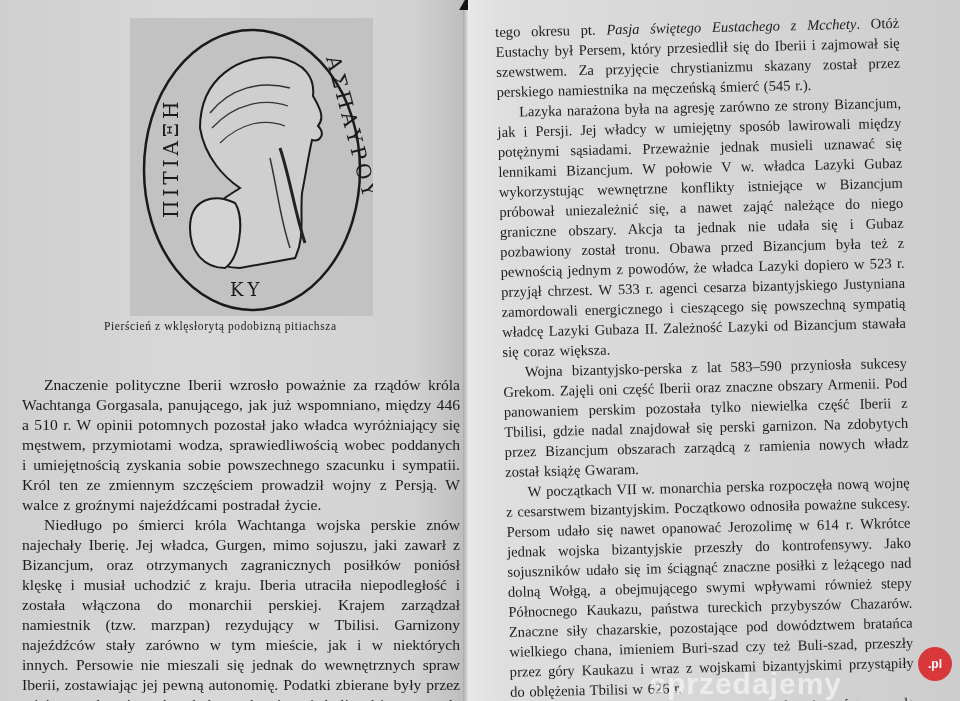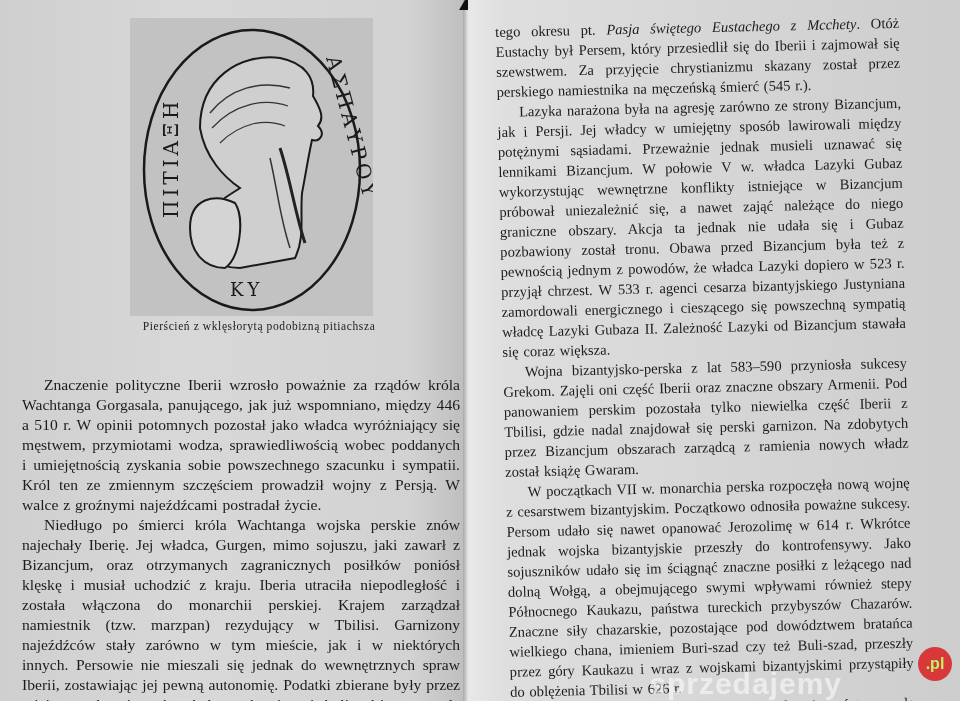--- a/index.html
+++ b/index.html
@@ -28,42 +28,42 @@
     .corner-shadow {
       position: absolute; left: 462px; top: 0; width: 24px; height: 10px;
       background: #111; transform: skewX(-30deg);
     }
     .figure {
       position: absolute; left: 130px; top: 18px; width: 243px; height: 298px;
       background: #c2c2c2;
     }
     .figure svg { width: 100%; height: 100%; }
     .caption {
-      position: absolute; left: 128px; top: 320px; width: 262px;
-      text-align: center; font-size: 11.5px; line-height: 13px; letter-spacing: 0.6px;
+      position: absolute; left: 104px; top: 320px; width: 262px;
+      font-size: 11.5px; line-height: 13px; letter-spacing: 0.6px;
     }
     .text-block {
       position: absolute; font-size: 15.6px; line-height: 20px;
       text-align: justify; word-spacing: 1px;
     }
     .left-text { left: 22px; top: 375px; width: 438px; }
     .right-text { left: 27px; top: 22px; width: 404px; transform: rotate(-1.3deg); transform-origin: 0 0; font-size: 14.6px; line-height: 20px; }
     .text-block p { margin: 0; text-indent: 22px; }
     .text-block p.cont { text-indent: 0; }
     .text-block em { font-style: italic; }
     .watermark {
       position: absolute; left: 842px; top: 667px; font-family: "Liberation Sans", sans-serif;
       font-size: 30px; font-weight: bold; color: rgba(255,255,255,0.55); letter-spacing: 1px;
       transform: translateX(-100%);
       white-space: nowrap;
     }
     .wm-badge {
       position: absolute; left: 918px; top: 647px; width: 34px; height: 34px; border-radius: 50%;
-      background: #d9383a; color: #bef264; font-family: "Liberation Sans", sans-serif; font-weight: bold;
-      font-size: 16px; line-height: 34px; text-align: center;
+      background: #d9383a; color: #ffffff; font-family: "Liberation Sans", sans-serif; font-weight: bold;
+      font-size: 12px; line-height: 34px; text-align: center;
     }
   </style>
 </head>
 <body>
 
 <div class="spread">
 
   <div class="page page-left">
     <div class="figure">
       <svg viewBox="0 0 243 298">

